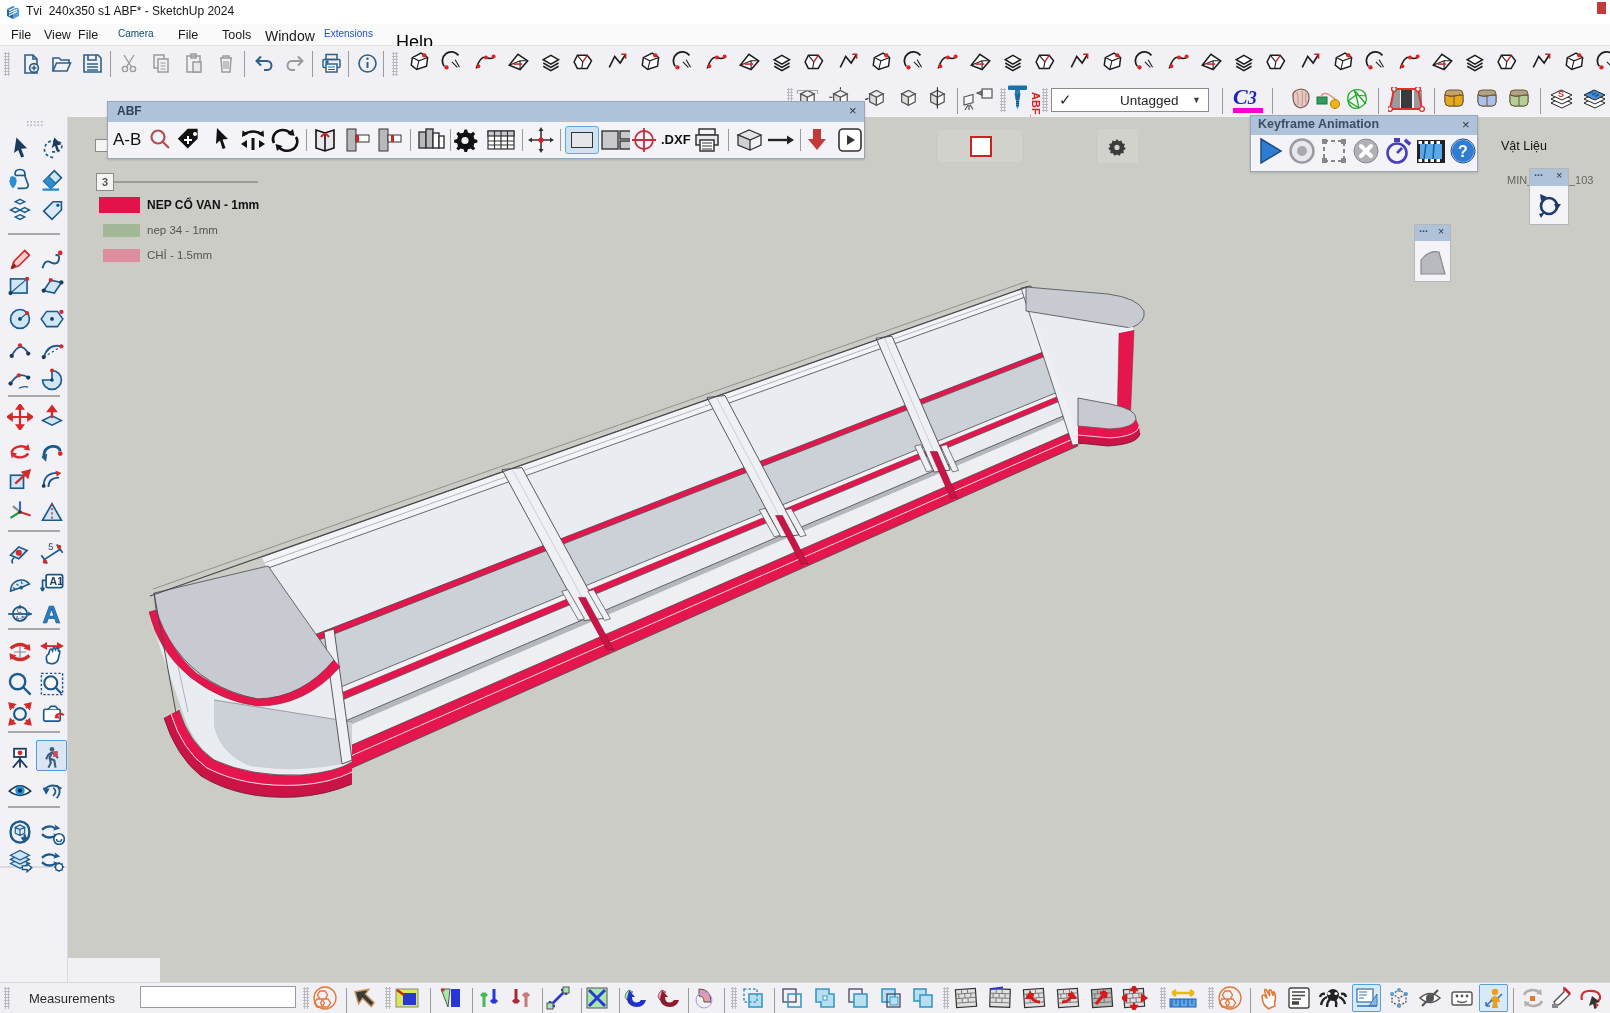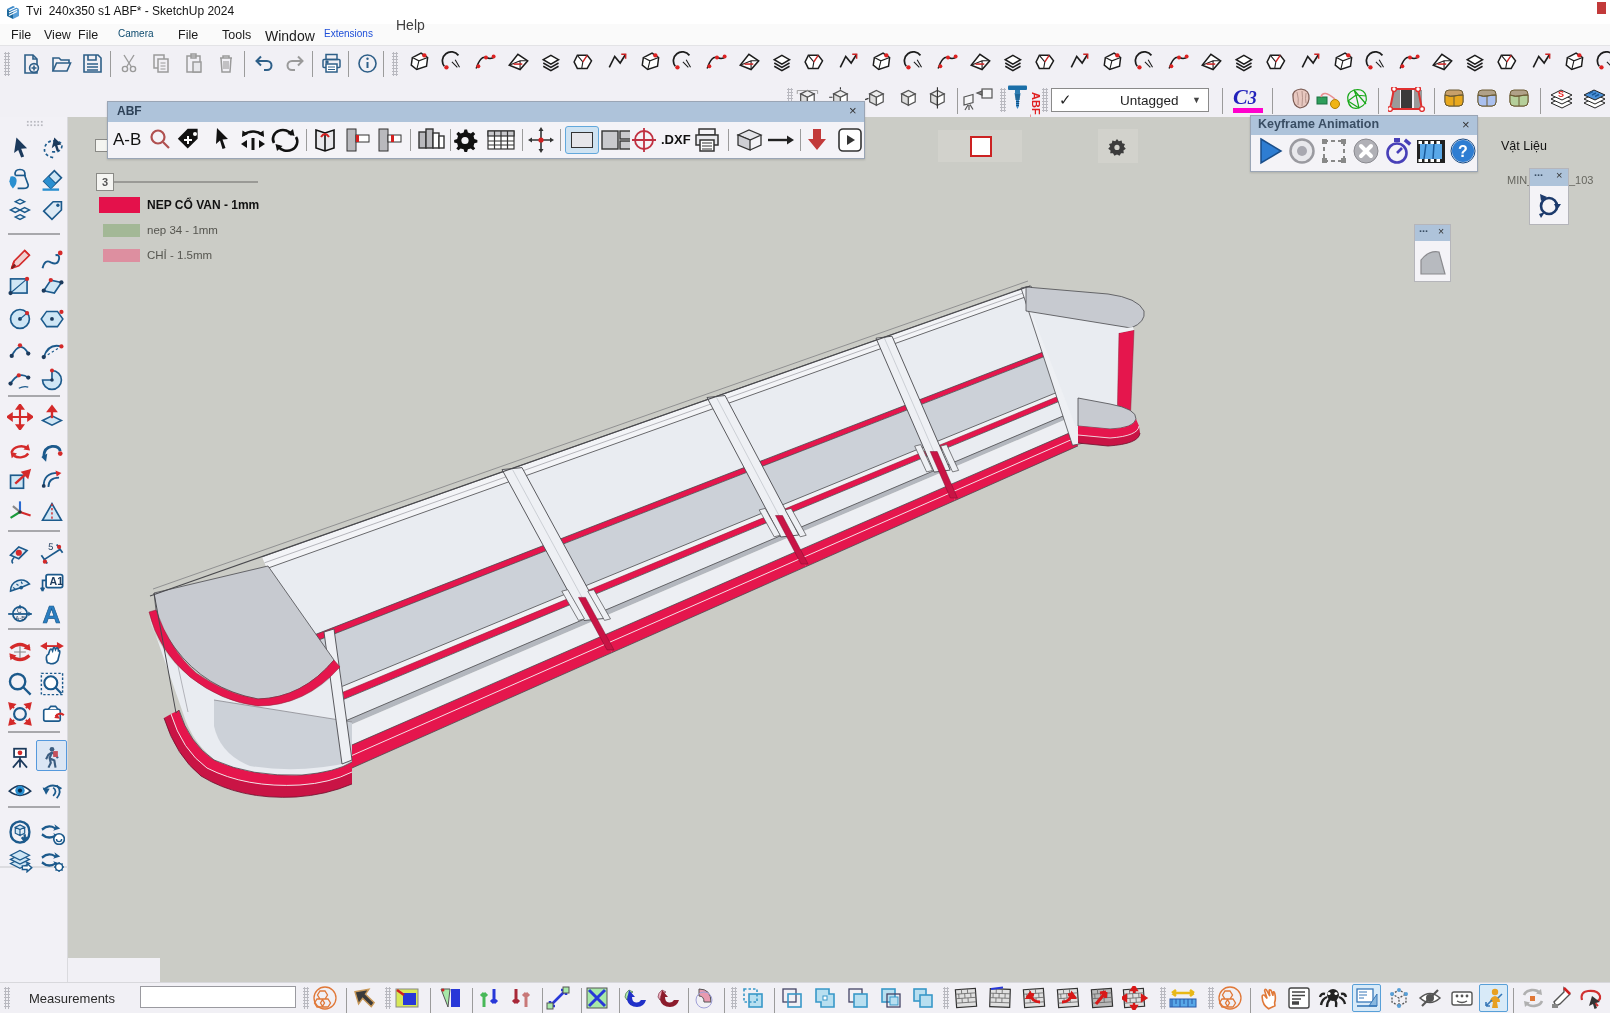--- a/index.html
+++ b/index.html
@@ -19,21 +19,21 @@
 <div class="abs" style="left:1597px;top:2px;width:9px;height:12px;background:#c23a3a"></div>
 <div class="abs" style="left:0;top:24px;width:1610px;height:22px;background:#fafafa;border-bottom:1px solid #e3e3e6"></div>
 <div class="abs" style="left:11px;top:28px;font-size:12.5px;color:#1a1a1a">File</div>
 <div class="abs" style="left:44px;top:28px;font-size:12.5px;color:#1a1a1a">View</div>
 <div class="abs" style="left:78px;top:28px;font-size:12.5px;color:#1a1a1a">File</div>
 <div class="abs" style="left:118px;top:28px;font-size:10px;color:#0c4a6e">Camera</div>
 <div class="abs" style="left:178px;top:28px;font-size:12.5px;color:#1a1a1a">File</div>
 <div class="abs" style="left:222px;top:28px;font-size:12.5px;color:#1a1a1a">Tools</div>
 <div class="abs" style="left:265px;top:28px;font-size:14px;color:#1a1a1a">Window</div>
 <div class="abs" style="left:324px;top:28px;font-size:10px;color:#1d4ed8">Extensions</div>
-<div class="abs" style="left:396px;top:17px;font-size:14px;color:#404040">Help</div>
+<div class="abs" style="left:396px;top:32px;font-size:18px;color:#000000">Help</div>
 <div class="abs" style="left:0;top:46px;width:1610px;height:71px;background:#f1f0f5"></div>
 <div class="grip" style="left:4px;top:52px;height:24px"></div>
 <svg style="position:absolute;left:20px;top:53px" width="21" height="21" viewBox="0 0 21 21">
     <g fill="none" stroke="#2e5f88" stroke-width="1.6">
       <path d="M5 2 h8 l4 4 v14 h-12 z"></path>
       <path d="M13 2 v4 h4"></path>
       <circle cx="14" cy="15" r="4.4" fill="#f1f0f5"></circle>
       <path d="M14 12.5 v5 M11.5 15 h5"></path>
     </g>
   </svg>

